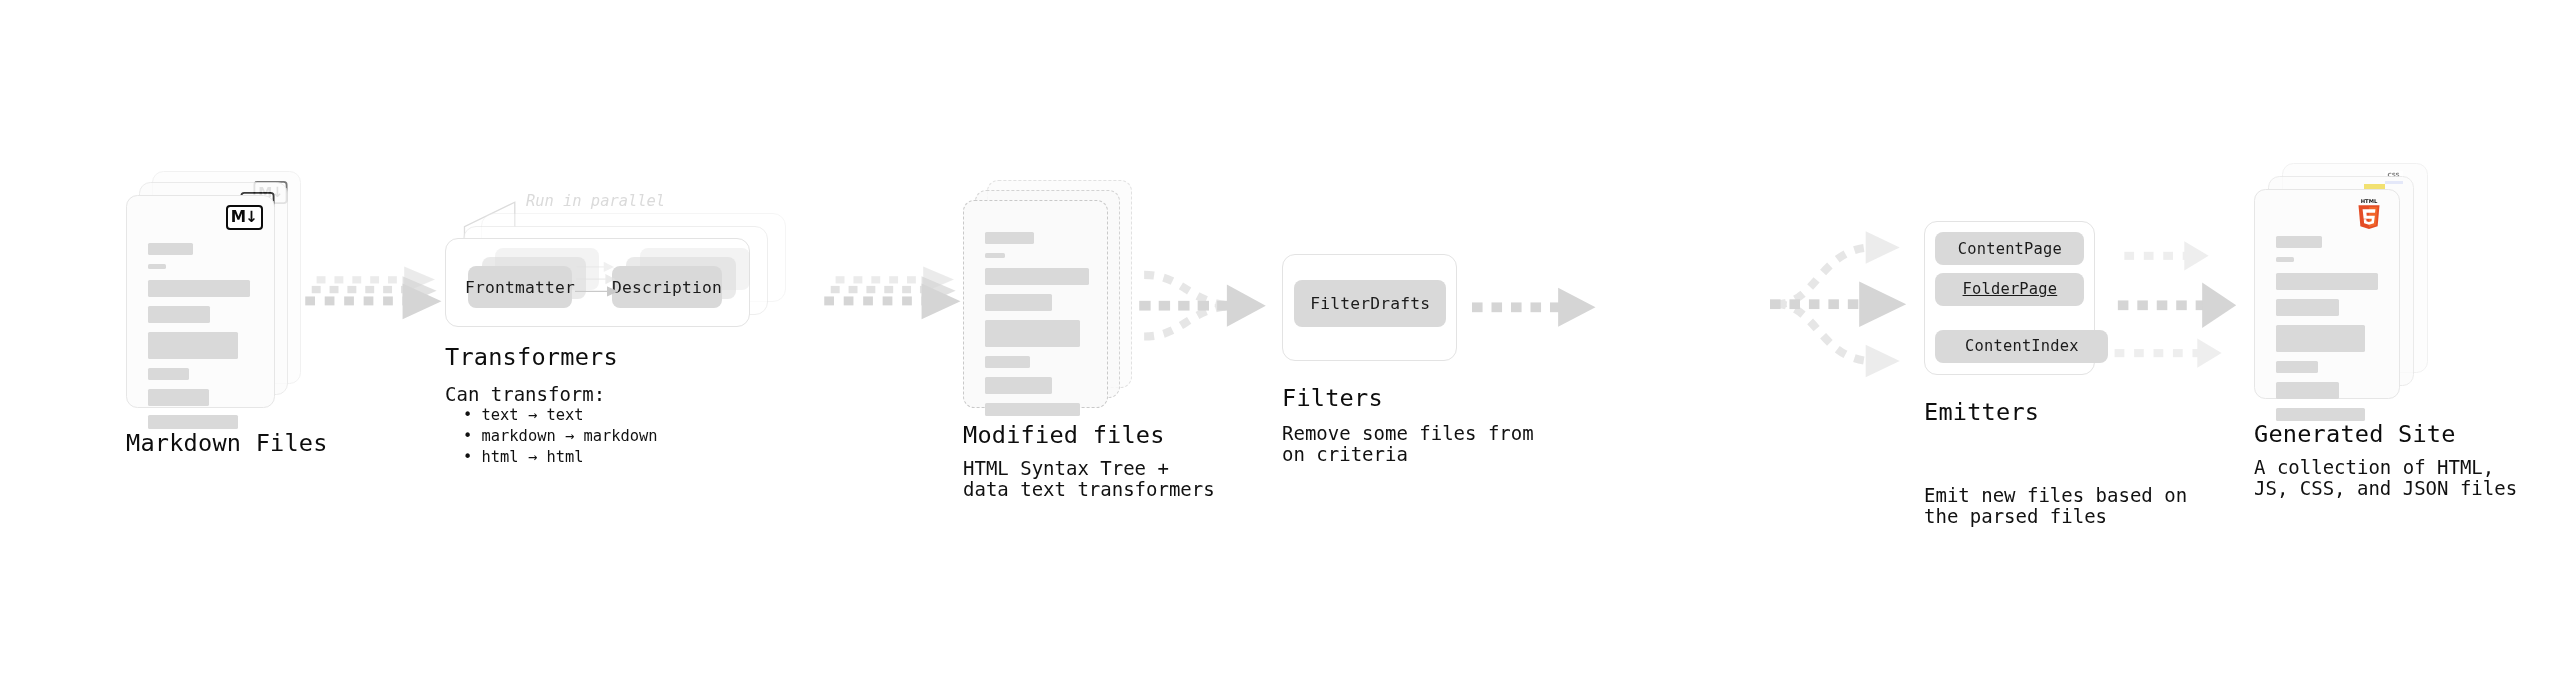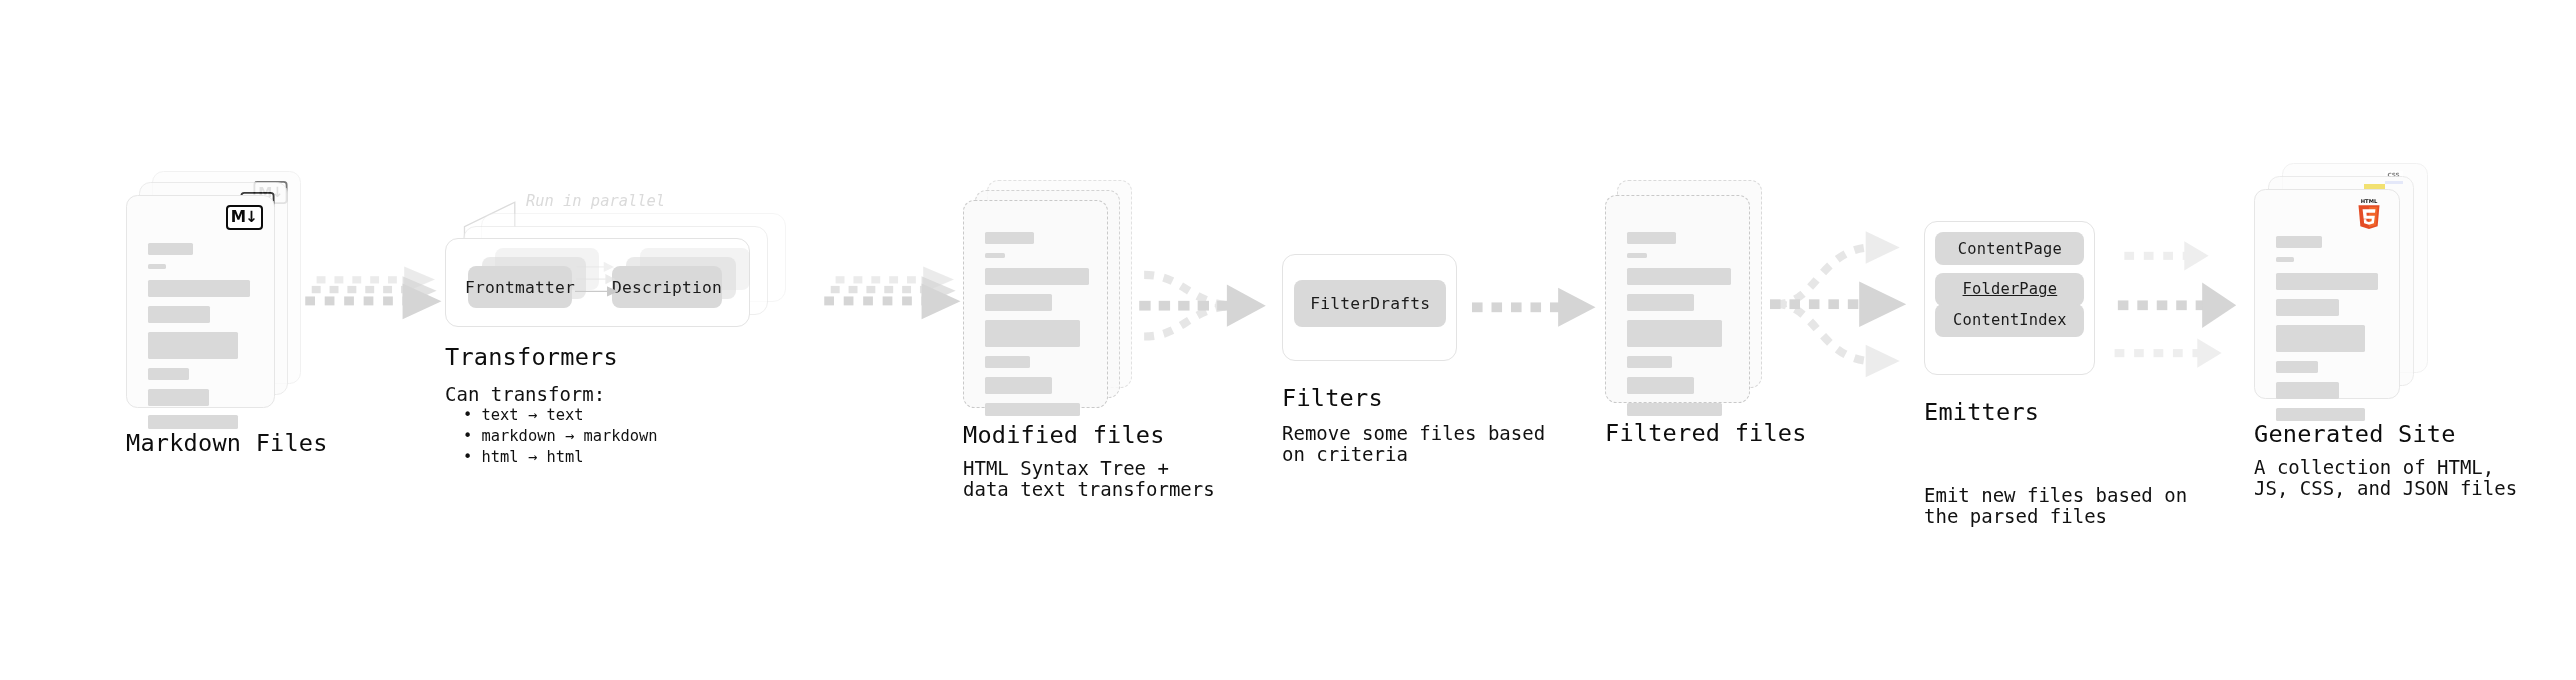--- a/index.html
+++ b/index.html
@@ -336,54 +336,35 @@
       <rect x="100" y="50" width="14" height="12"></rect>
       <polygon points="112,30 160,56 112,82"></polygon>
     </g>
   </svg>
 
   <div class="node" style="left:1282px; top:254px;">
     <div class="panel" style="left:0px; top:0px; width:175px; height:107px;"></div>
     <div class="chip" style="left:12.2px; top:26px; width:152px; height:47px;">FilterDrafts</div>
 
     <div class="title" style="left:0px; top:130px;">Filters</div>
-    <div class="sub" style="left:0px; top:169px;">Remove some files based
+    <div class="sub" style="left:0px; top:169px;">Remove some files from
 on criteria</div>
   </div>
 
   <svg class="abs-svg" style="left:1472px; top:286px;" width="130" height="54" viewBox="0 0 160 66">
     <g fill="#d5d5d5">
       <rect x="0" y="20" width="13" height="12"></rect>
         <rect x="24" y="20" width="13" height="12"></rect>
       <rect x="48" y="20" width="13" height="12"></rect>
         <rect x="72" y="20" width="13" height="12"></rect>
       <rect x="96" y="20" width="13" height="12"></rect>
       <polygon points="106,2 152,26 106,50"></polygon>
     </g>
   </svg>
 
-  <div class="node" style="left:1605px; top:180px;">
-    <div class="stack" style="width:175px; height:236px;">
-      <div class="doc dashed back1" style="left:12.2px; top:0px; width:145px; height:208px; opacity:.7;"></div>
-      <div class="doc dashed" style="left:0px; top:14.6px; width:145px; height:208px;">
-        <div class="lines" style="top:36px;">
-          <div class="ln" style="width:49px;  height:12.2px;"></div>
-          <div class="ln" style="width:19.5px;  height:4.9px; margin-bottom:10.6px;"></div>
-          <div class="ln" style="width:104px; height:17px;"></div>
-          <div class="ln" style="width:67px;  height:17px;"></div>
-          <div class="ln" style="width:95px; height:27px;"></div>
-          <div class="ln" style="width:45px;  height:12.2px;"></div>
-          <div class="ln" style="width:67px;  height:17px;"></div>
-          <div class="ln" style="width:95px; height:13px;"></div>
-        </div>
-      </div>
-    </div>
-
-    <div class="title" style="left:0px; top:239px;">Filtered files</div>
-  </div>
 
   <svg class="abs-svg" style="left:1770px; top:236px;" width="150" height="138" viewBox="0 0 185 170">
     <g fill="none" stroke="#e0e0e0" stroke-width="10" stroke-linecap="butt" stroke-dasharray="12 12" opacity="0.8">
       <path d="M 8 84 C 56 84, 62 18, 122 14"></path>
       <path d="M 8 84 C 56 84, 62 150, 122 154"></path>
     </g>
     <g fill="#d5d5d5">
       <g opacity="0.45">
           <polygon points="118,-6 160,14 118,34"></polygon>
         </g>
@@ -396,21 +377,21 @@
         <rect x="72" y="78" width="13" height="12"></rect>
       <rect x="96" y="78" width="13" height="12"></rect>
       <polygon points="110,56 168,84 110,112"></polygon>
     </g>
   </svg>
 
   <div class="node" style="left:1924px; top:221px;">
     <div class="panel" style="left:0px; top:0px; width:171px; height:154px;"></div>
     <div class="chip" style="left:11.4px; top:11.4px; width:149px; height:32.5px; font-size:15.4px;">ContentPage</div>
     <div class="chip" style="left:11.4px; top:52px; width:149px; height:32.5px; font-size:15.4px;text-decoration:underline;">FolderPage</div>
-    <div class="chip" style="left:11.4px; top:83px; width:149px; height:32.5px; font-size:15.4px;">ContentIndex</div>
+    <div class="chip" style="left:11.4px; top:109px; width:173px; height:32.5px; font-size:15.4px;">ContentIndex</div>
 
     <div class="title" style="left:0px; top:177px;">Emitters</div>
     <div class="sub" style="left:0px; top:216px;margin-top:48px;">Emit new files based on
 the parsed files</div>
   </div>
 
   <svg class="abs-svg" style="left:2113px; top:229px;" width="154" height="138" viewBox="0 0 190 170">
     <g fill="#d5d5d5">
       <g opacity="0.4">
         <rect x="14" y="28" width="12" height="10"></rect>

